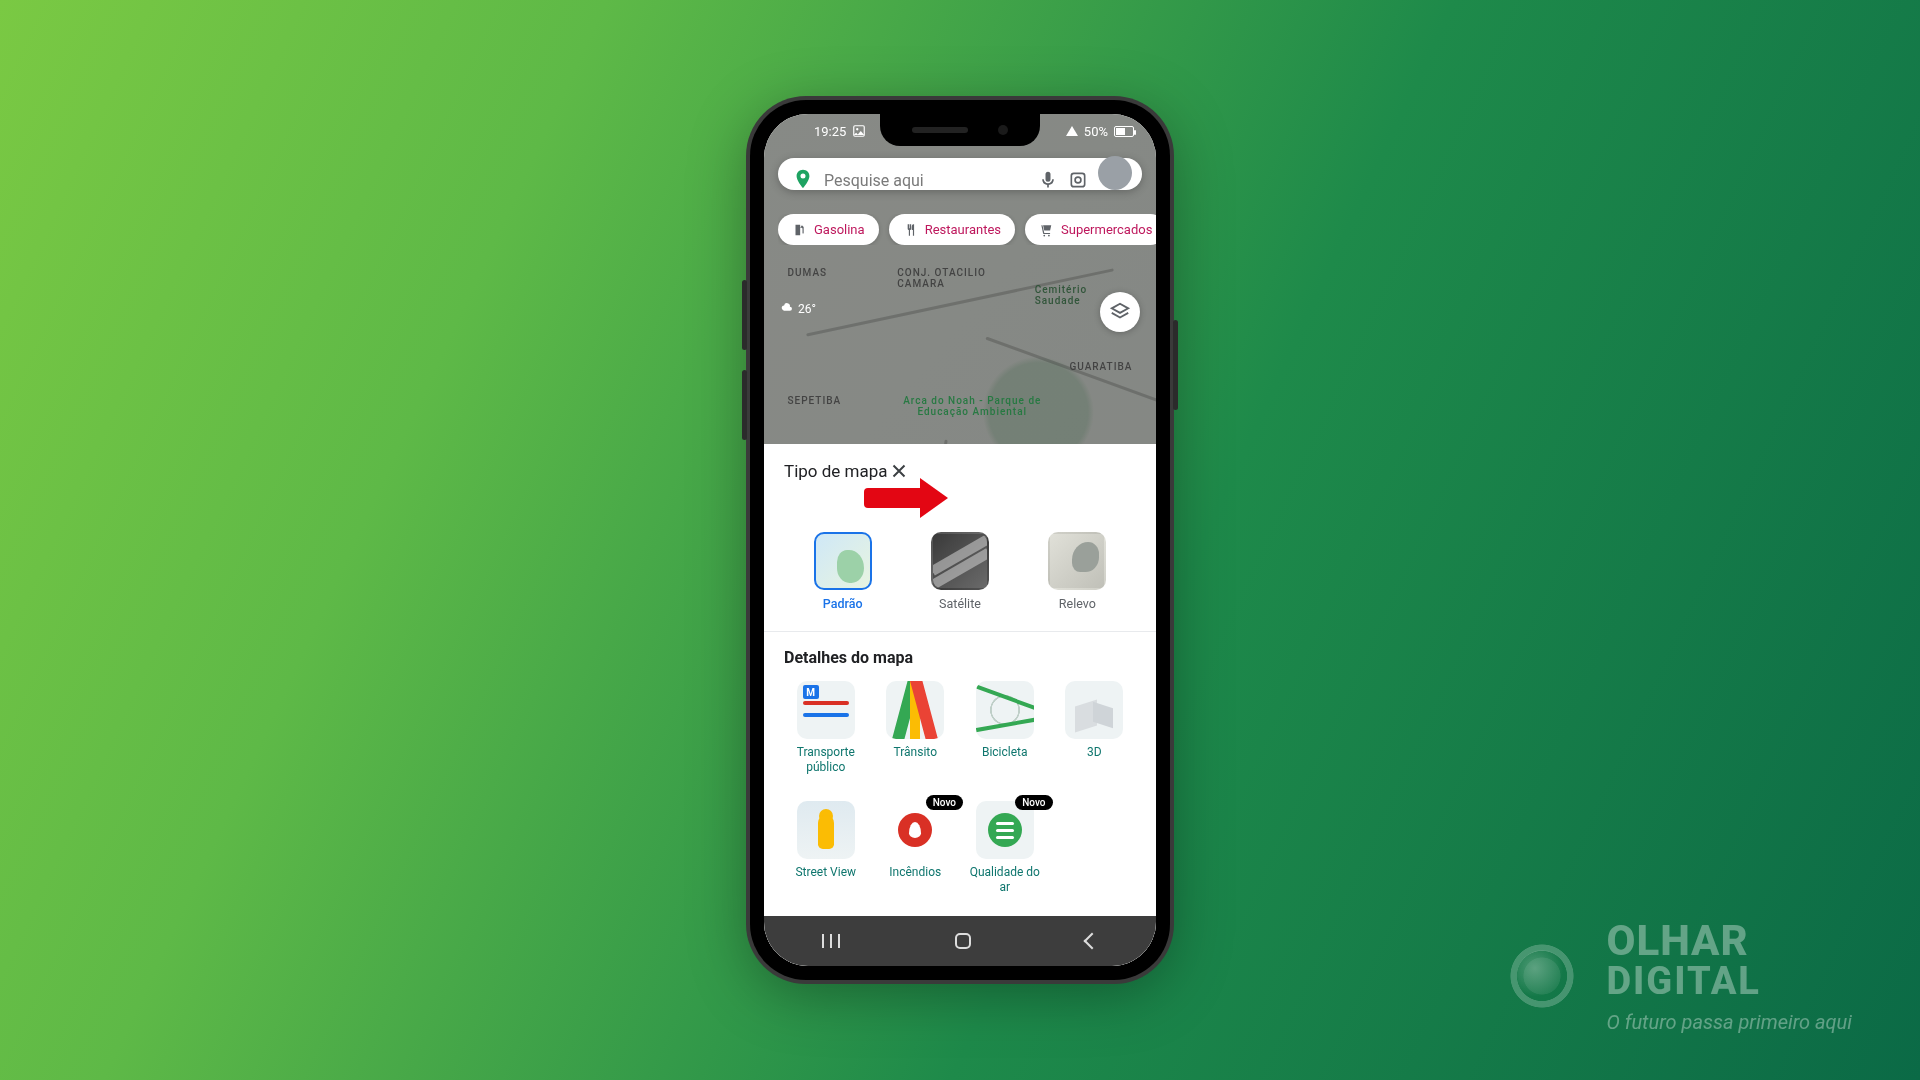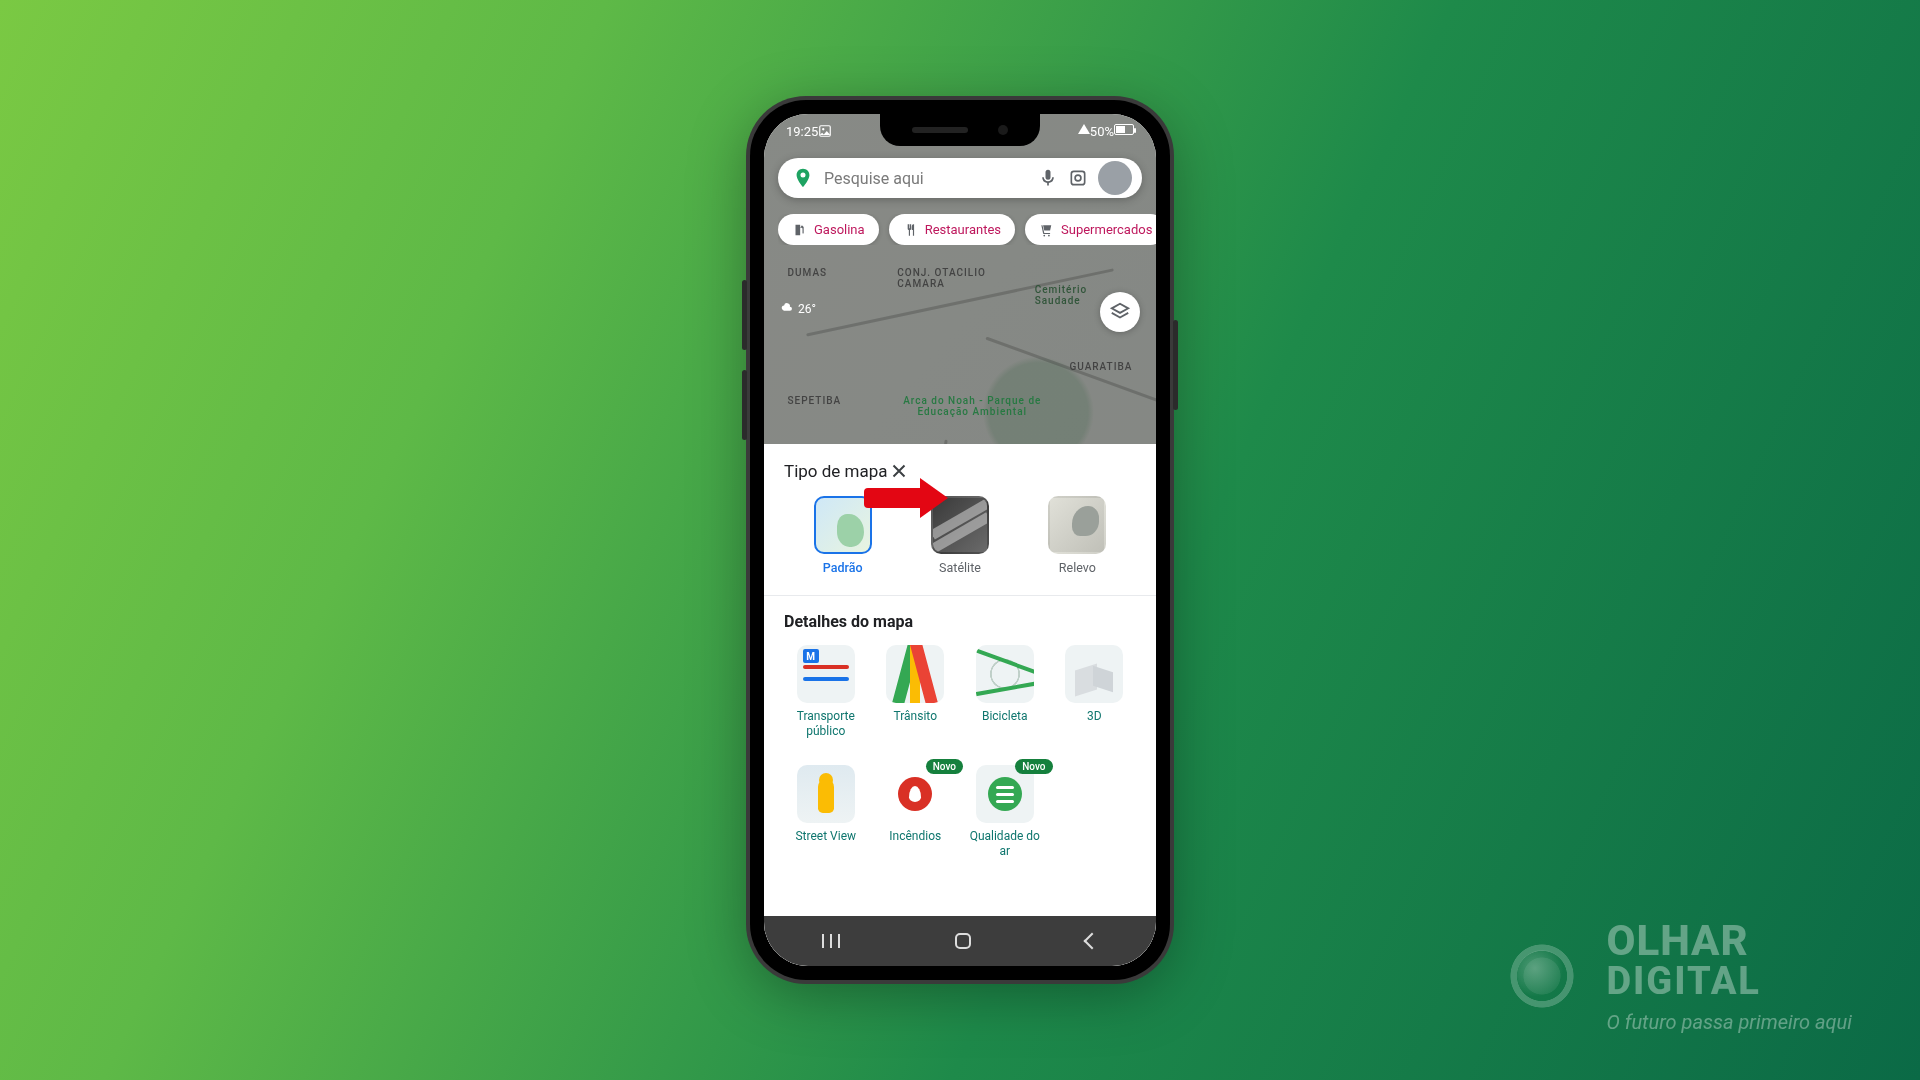--- a/index.html
+++ b/index.html
@@ -32,21 +32,21 @@
   .screen {
     width:100%; height:100%; background:#fff; border-radius:44px; overflow:hidden;
     position:relative;
   }
 
   
   .statusbar {
     height:34px; display:flex; align-items:center; justify-content:space-between;
     padding:0 22px; font-size:13px; color:#fff; position:relative; z-index:40;
   }
-  .statusbar .left, .statusbar .right { display:flex; gap:0; }
+  .statusbar .left, .statusbar .right { display:flex; align-items:center; gap:6px;margin-left:28px; }
   .tri { width:0; height:0; border-left:6px solid transparent; border-right:6px solid transparent; border-bottom:10px solid #fff; } 
   .batt { width:20px; height:11px; border:1px solid #fff; border-radius:2px; position:relative; }
   .batt::after { content:""; position:absolute; right:-3px; top:3px; width:2px; height:5px; background:#fff; border-radius:1px; }
   .batt-fill { position:absolute; left:1px; top:1px; bottom:1px; width:50%; background:#fff; }
 
   
   .map-area {
     position:absolute; inset:0;
     background:
       radial-gradient(circle at 70% 35%, rgba(30,136,60,.15) 0 8%, transparent 9%),
@@ -61,22 +61,22 @@
   .r1 { top:22%; left:10%; width:80%; height:3px; transform:rotate(-12deg); }
   .r2 { top:38%; left:40%; width:3px; height:40%; transform:rotate(8deg); }
   .r3 { top:30%; left:55%; width:50%; height:3px; transform:rotate(20deg); }
   .map-label {
     position:absolute; font-size:10px; letter-spacing:1px; color:rgba(60,60,60,.9);
     font-weight:500; z-index:1;
   }
 
   
   .search {
-    position:absolute; top:44px; left:14px; right:14px; height:40px;
-    background:#fff; border-radius:30px; display:flex; align-items:center;
+    position:absolute; top:44px; left:14px; right:14px; height:32px;
+    background:#fff; border-radius:30px; display:flex; align-items:flex-end;
     padding:0 10px 0 14px; gap:10px; box-shadow:0 2px 8px rgba(0,0,0,.25); z-index:30;
   }
   .search .pin { color:#1ea362; }
   .search .txt { flex:1; color:#7a7a7a; font-size:16px; }
   .search .mic, .search .lens { color:#5f6368; font-size:18px; }
   .search .avatar { width:34px; height:34px; border-radius:50%; background:#9aa0a6; }
 
   
   .chips {
     position:absolute; top:100px; left:14px; right:0; display:flex; gap:10px;
@@ -105,21 +105,21 @@
     background:#fff; z-index:35; display:flex; flex-direction:column;
     padding:16px 20px 0 20px;
   }
   .sheet-title-row { display:flex; align-items:center; justify-content:flex-start; }
   .sheet-title { font-size:17px; color:#202124; font-weight:400; }
   .close-x { font-size:22px; color:#3c4043; cursor:pointer; line-height:1; }
 
   .type-row {
     display:flex; justify-content:space-around; margin:14px 0 20px 0;
   }
-  .type-item { display:flex; flex-direction:column; align-items:center; gap:6px; cursor:pointer; }
+  .type-item { display:flex; flex-direction:column; align-items:center; gap:6px; cursor:pointer;margin-top:36px; }
   .type-tile {
     width:58px; height:58px; border-radius:10px; border:2px solid transparent;
     background:#e0e0e0; position:relative; overflow:hidden;
   }
   .type-tile.selected { border-color:#1a73e8; }
   .type-tile.default { background:linear-gradient(135deg,#cfe8f7 0%,#e8f4e0 100%); }
   .type-tile.default::after { content:""; position:absolute; inset:30% 10% 10% 40%; background:#9cd1a8; border-radius:40% 60% 50% 50%; }
   .type-tile.sat { background:linear-gradient(135deg,#3a3a3a,#6a6a6a); }
   .type-tile.sat::before, .type-tile.sat::after {
     content:""; position:absolute; left:-10%; right:-10%; height:10px; background:rgba(200,200,200,.6);
@@ -139,21 +139,21 @@
   .details-grid {
     display:grid; grid-template-columns:repeat(4,1fr); row-gap:26px; column-gap:6px;
   }
   .detail-item { display:flex; flex-direction:column; align-items:center; gap:6px; cursor:pointer; position:relative; }
   .detail-tile {
     width:58px; height:58px; border-radius:10px; background:#eef3f4;
     display:flex; align-items:center; justify-content:center; position:relative; overflow:hidden;
   }
   .detail-label { font-size:12px; color:#0f766e; text-align:center; line-height:1.25; min-height:30px; }
   .badge {
-    position:absolute; top:-6px; right:-6px; background:#15803d; color:#fff;
+    position:absolute; top:-6px; right:-6px; background:#000000; color:#fff;
     font-size:10px; padding:2px 7px; border-radius:10px; font-weight:500;
   }
 
   
   .tile-transit::before, .tile-transit::after { content:""; position:absolute; left:6px; right:6px; height:4px; border-radius:2px; }
   .tile-transit::before { top:20px; background:#d93025; }
   .tile-transit::after  { top:32px; background:#1a73e8; }
   .tile-transit .m { position:absolute; top:4px; left:6px; width:16px; height:14px; background:#1a73e8; color:#fff; font-size:10px; font-weight:700; border-radius:2px; display:flex; align-items:center; justify-content:center; }
 
   .tile-traffic::before, .tile-traffic::after { content:""; position:absolute; width:12px; height:70px; top:-6px; border-radius:4px; }

